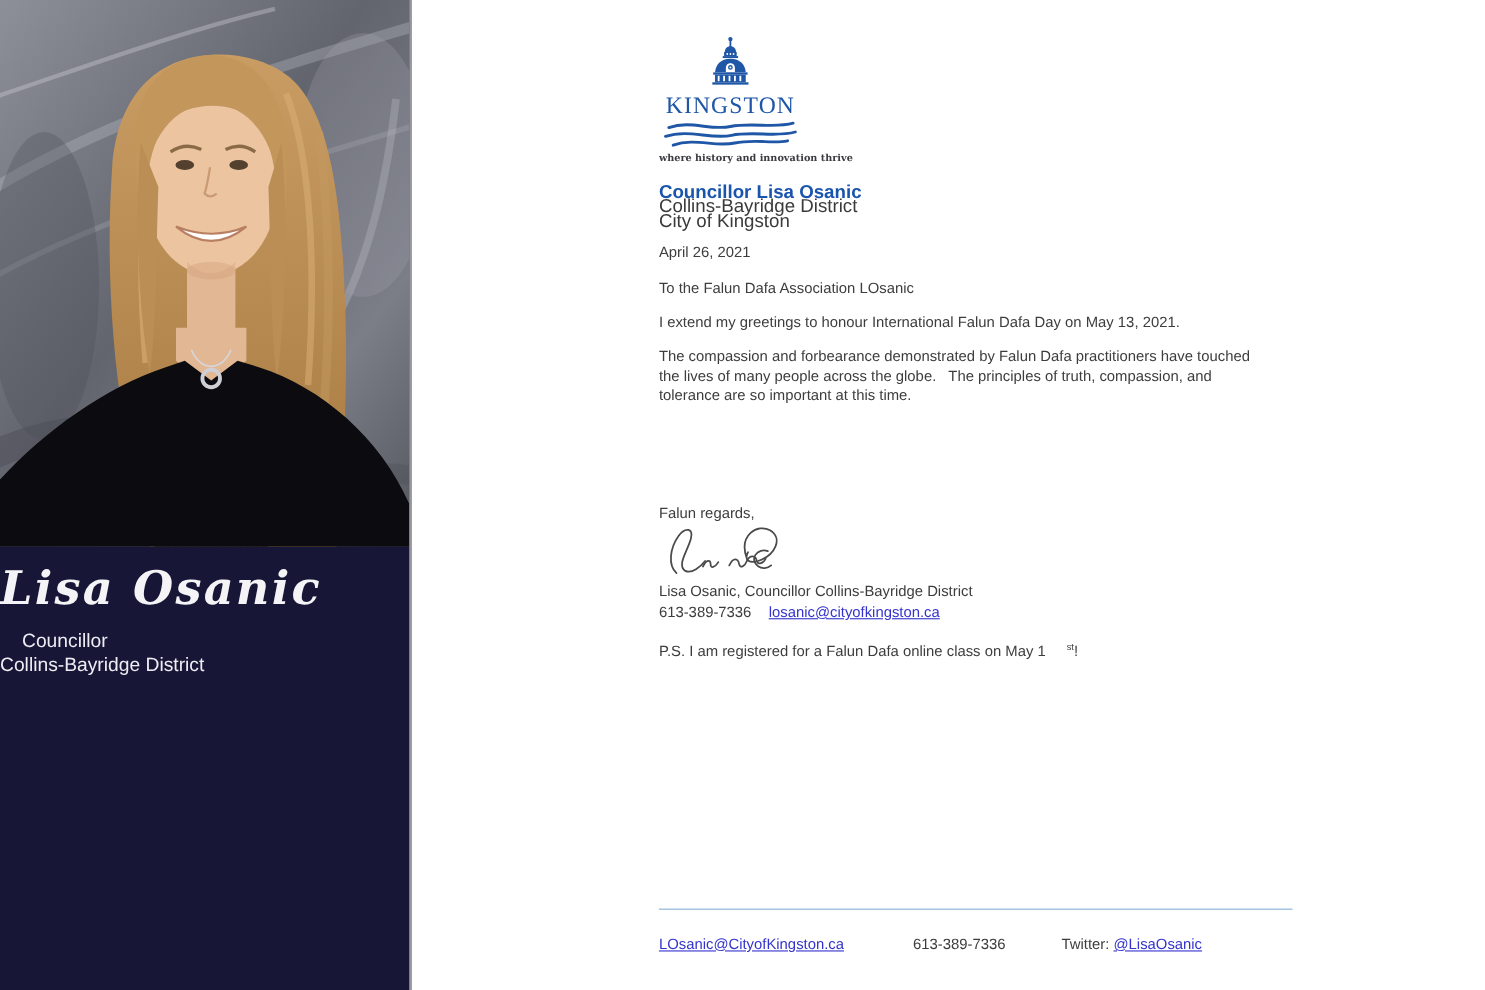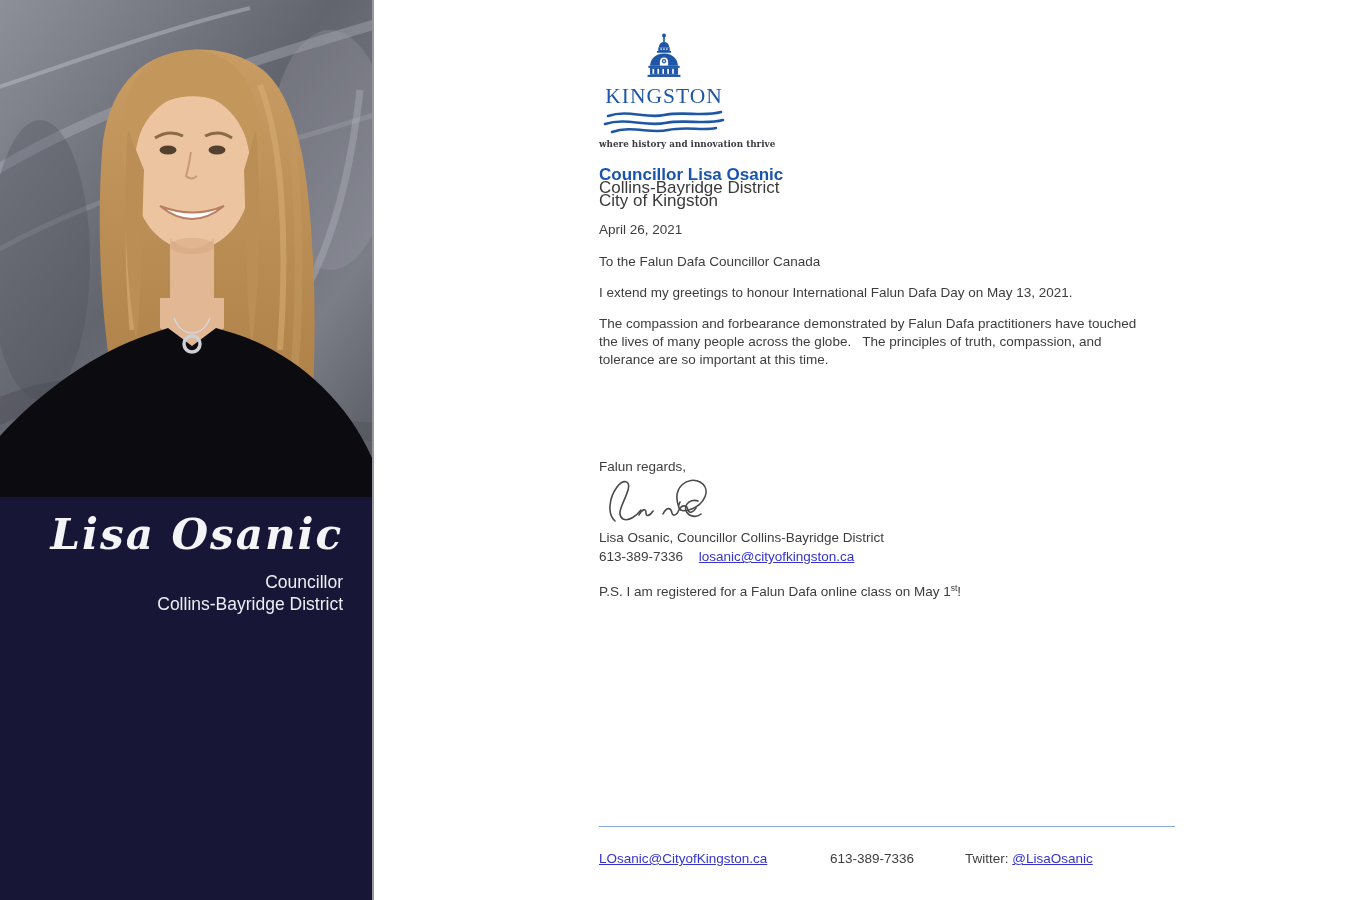--- a/index.html
+++ b/index.html
@@ -6,21 +6,21 @@
   html,body { width:1350px; height:900px; background:#ffffff;
               font-family:"Liberation Sans", sans-serif; overflow:hidden; }
   .canvas { position:relative; width:1350px; height:900px; background:#ffffff; }
 
   
   .left-panel { position:absolute; left:0; top:0; width:374px; height:900px;
                 background:#181637; }
   .panel-divider { position:absolute; left:372px; top:0; width:2px; height:900px;
                    background:#97979e; }
   .portrait { position:absolute; left:0; top:0; width:372px; height:497px; display:block; }
-  .name-banner { position:absolute; left:0; top:497px; width:343px; text-align:right; }
+  .name-banner { position:absolute; left:0; top:497px; width:343px; text-align:left; }
   .script-name { font-family:"DejaVu Serif", serif; font-style:italic; font-weight:bold;
                  font-size:42px; color:#f4f4f7; margin-top:13px; letter-spacing:2px; }
   .banner-title { font-size:17.5px; line-height:22px; color:#eceef3; }
   .banner-title.first { margin-top:12px;padding-left:20px; }
 
   
   .letter { position:absolute; left:599px; top:0; width:578px; height:776px;
             font-size:13.5px; color:#3d3d3d; }
   .abs { position:absolute; left:0; }
 
@@ -46,21 +46,21 @@
   .b-para1     { top:315px; }
   .b-para2     { top:389px; }
   .b-closing   { top:459px; }
   .b-signature { top:474px; left:2px; }
   .b-signame   { top:530px; }
   .b-contact   { top:549px; }
   .b-ps        { top:584px; }
 
   .link { color:#3433cd; text-decoration:underline; cursor:pointer; }
   .contact-phone { margin-right:12px; }
-  sup { font-size:8.5px; vertical-align:super; line-height:0; }
+  sup { font-size:8.5px; vertical-align:super; line-height:0;margin-left:19px; }
 
   .footer-rule { top:826px; width:576px; height:0; border-top:1.5px solid #84aed8; }
   .footer-row { top:851px; width:576px; height:20px; }
   .f-email   { position:absolute; left:0; white-space:nowrap; }
   .f-phone   { position:absolute; left:231px; white-space:nowrap; }
   .f-twitter { position:absolute; left:366px; white-space:nowrap; }
 </style>
 </head>
 <body>
 
@@ -172,21 +172,21 @@
       <div class="tagline">where history and innovation thrive</div>
     </div>
 
     <div class="abs sender">
       <div class="sender-name">Councillor Lisa Osanic</div>
       <div>Collins-Bayridge District</div>
       <div>City of Kingston</div>
     </div>
 
     <div class="abs line b-date">April 26, 2021</div>
-    <div class="abs line b-recipient">To the Falun Dafa Councillor Canada</div>
+    <div class="abs line b-recipient">To the Falun Dafa Association LOsanic</div>
     <div class="abs line b-greeting">I extend my greetings to honour International Falun Dafa Day on May 13, 2021.</div>
     <div class="abs para b-para1">The compassion and forbearance demonstrated by Falun Dafa practitioners have touched the lives of many people across the globe.   The principles of truth, compassion, and tolerance are so important at this time.</div>
     <div class="abs line b-closing">Falun regards,</div>
 
     <svg class="abs b-signature" width="118" height="58" viewBox="0 0 118 58" xmlns="http://www.w3.org/2000/svg" fill="none" stroke="#4a4a4a" stroke-width="1.6" stroke-linecap="round">
       <path d="M14 47 C6 40 8 24 16 13 C22 5 30 6 27 16 C24 27 14 40 22 45 C28 48 36 41 40 36"></path>
       <path d="M38 41 c3 -6 7 -7 7 -2 c0 4 4 3 7 -2"></path>
       <path d="M62 40 c4 -8 8 -6 9 -1 c1 4 5 2 7 -3 c3 -6 8 -5 9 0 c1 4 6 2 8 -2"></path>
       <path d="M78 34 C70 12 88 2 99 8 C111 15 104 31 88 36 C81 38 75 36 79 28"></path>
       <path d="M97 27 a9 8 0 1 0 3 13"></path>

